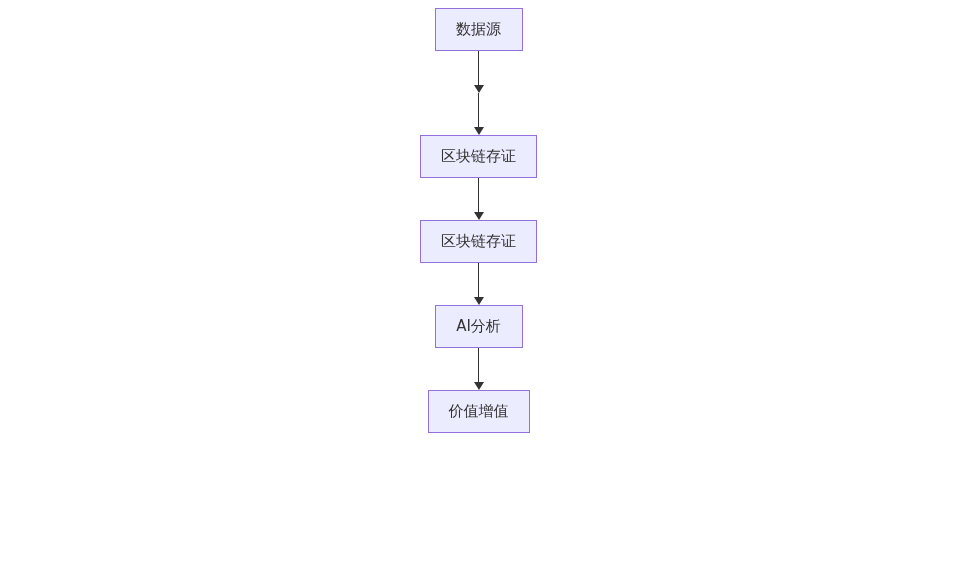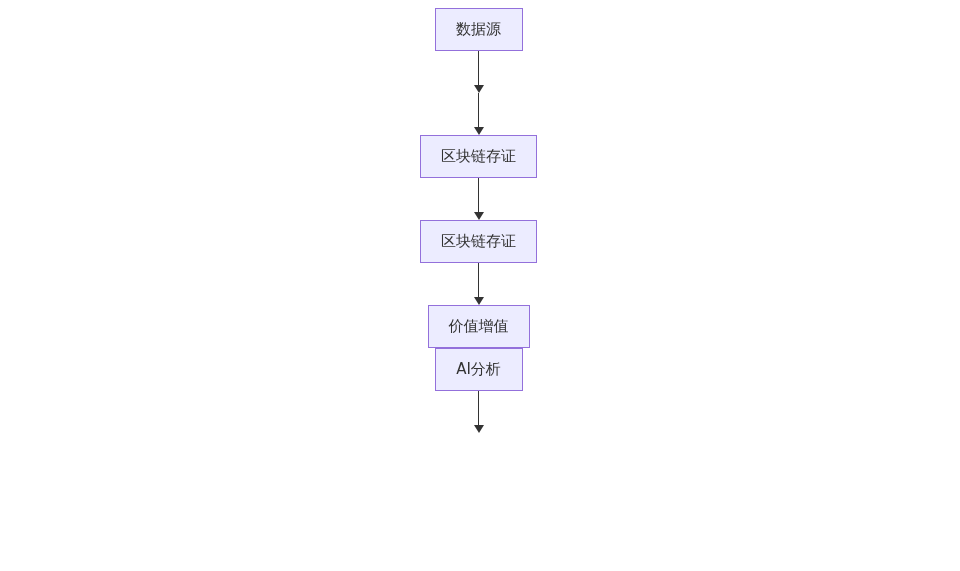--- a/index.html
+++ b/index.html
@@ -108,28 +108,28 @@
     </div>
     <div class="arrow">
       <div class="arrow-line"></div>
       <div class="arrow-head"></div>
     </div>
   </div>
 
 
   <div class="node-wrap">
     <div class="node">
-      <span class="node-label">价值增值</span>
-    </div>
-
-  </div>
-
-  <div class="node-wrap">
-    <div class="node">
       <span class="node-label">AI分析</span>
     </div>
     <div class="arrow">
       <div class="arrow-line"></div>
       <div class="arrow-head"></div>
     </div>
   </div>
+
+  <div class="node-wrap">
+    <div class="node">
+      <span class="node-label">价值增值</span>
+    </div>
+
+  </div>
 </div>
 </div>
 
 </body></html>

